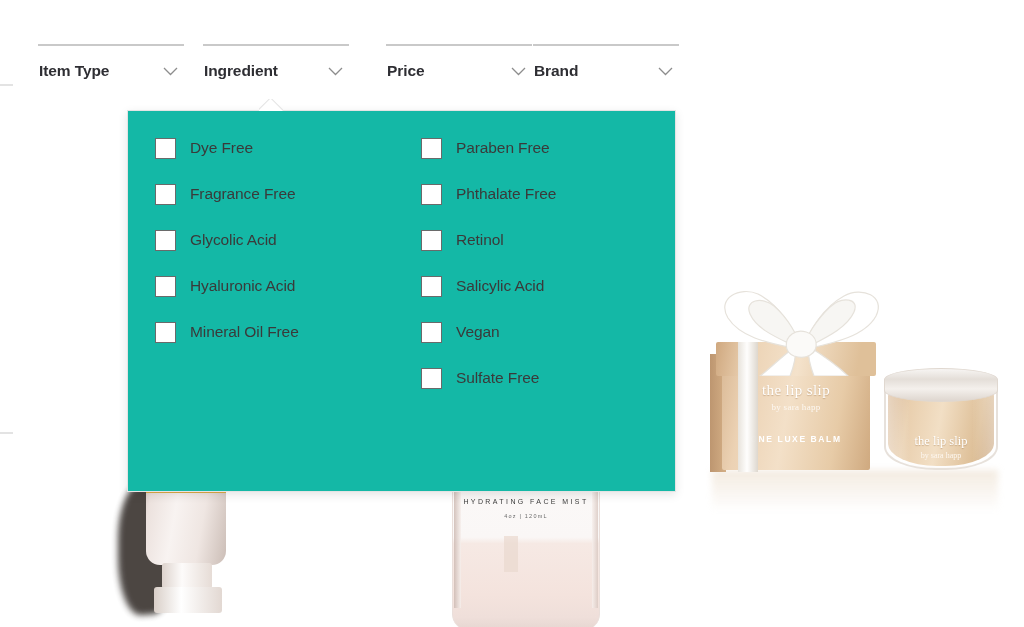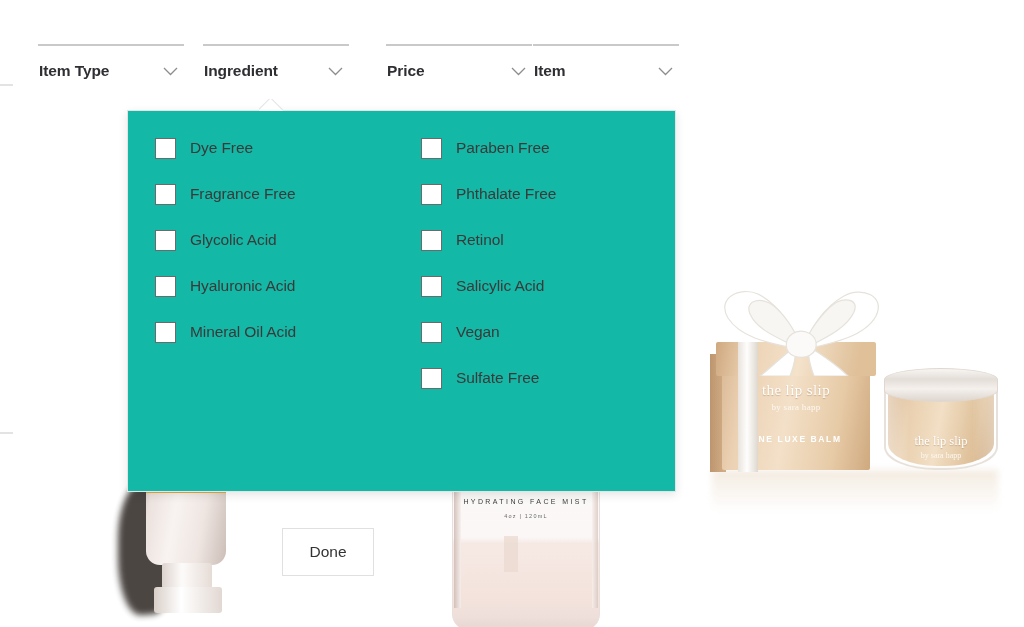--- a/index.html
+++ b/index.html
@@ -523,21 +523,21 @@
     <div class="filter" style="left:386px;">
       <span class="filter-label">Price</span>
       <span class="chev">
         <svg width="15" height="9" viewBox="0 0 15 9">
             <path d="M1 1 L7.5 7.5 L14 1" fill="none" stroke="#8d8d8d" stroke-width="1.3"></path>
           </svg>
       </span>
     </div>
 
     <div class="filter" style="left:533px;">
-      <span class="filter-label">Item</span>
+      <span class="filter-label">Brand</span>
       <span class="chev">
         <svg width="15" height="9" viewBox="0 0 15 9">
             <path d="M1 1 L7.5 7.5 L14 1" fill="none" stroke="#8d8d8d" stroke-width="1.3"></path>
           </svg>
       </span>
     </div>
   </div>
 
   <div class="dropdown">
     <div class="dd-caret">
@@ -558,21 +558,21 @@
         <div class="opt">
           <span class="cbox"></span>
           <span class="opt-label">Glycolic Acid</span>
         </div>
         <div class="opt">
           <span class="cbox"></span>
           <span class="opt-label">Hyaluronic Acid</span>
         </div>
         <div class="opt">
           <span class="cbox"></span>
-          <span class="opt-label">Mineral Oil Acid</span>
+          <span class="opt-label">Mineral Oil Free</span>
         </div>
       </div>
 
       <div class="dd-col second">
         <div class="opt">
           <span class="cbox"></span>
           <span class="opt-label">Paraben Free</span>
         </div>
         <div class="opt">
           <span class="cbox"></span>
@@ -590,16 +590,15 @@
           <span class="cbox"></span>
           <span class="opt-label">Vegan</span>
         </div>
         <div class="opt">
           <span class="cbox"></span>
           <span class="opt-label">Sulfate Free</span>
         </div>
       </div>
     </div>
 
-    <button class="done-btn">Done</button>
   </div>
 
 </div>
 
 </body></html>

